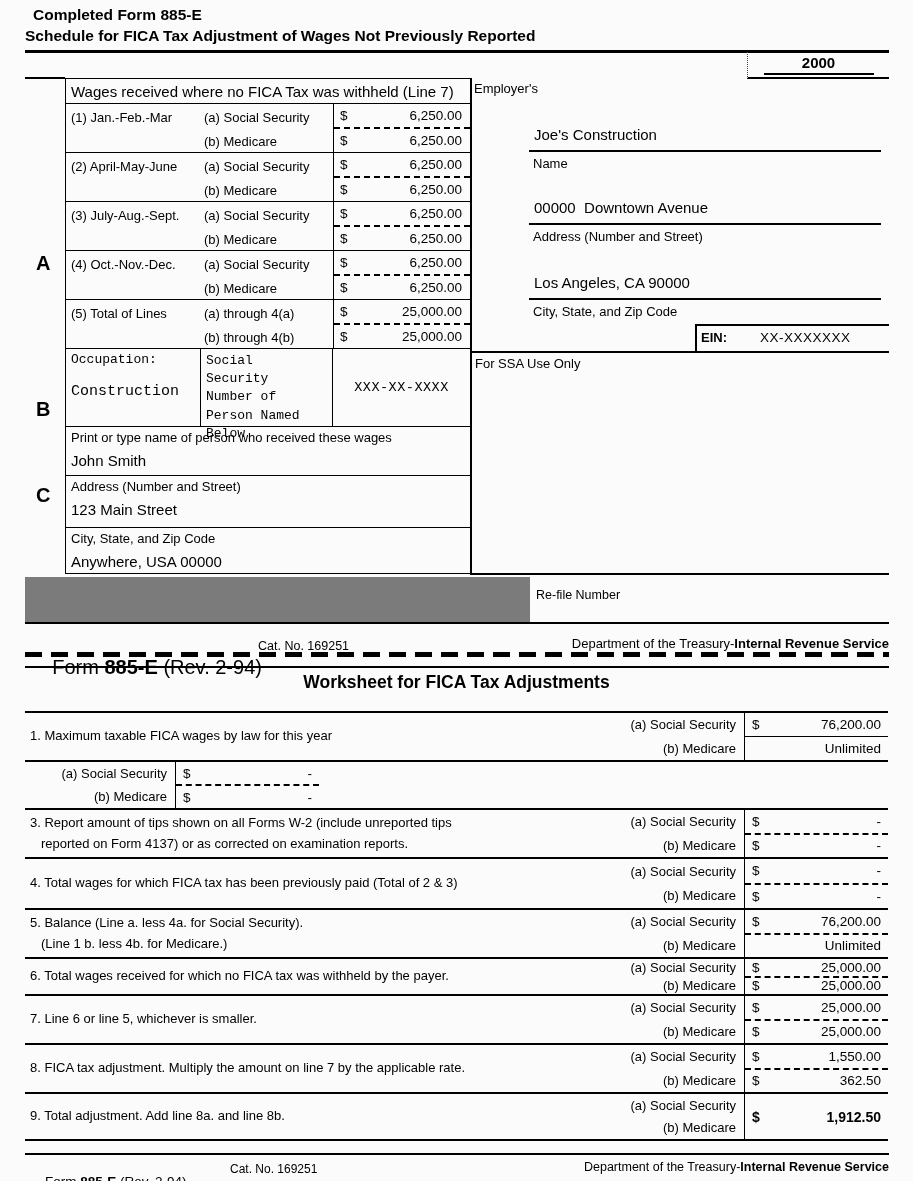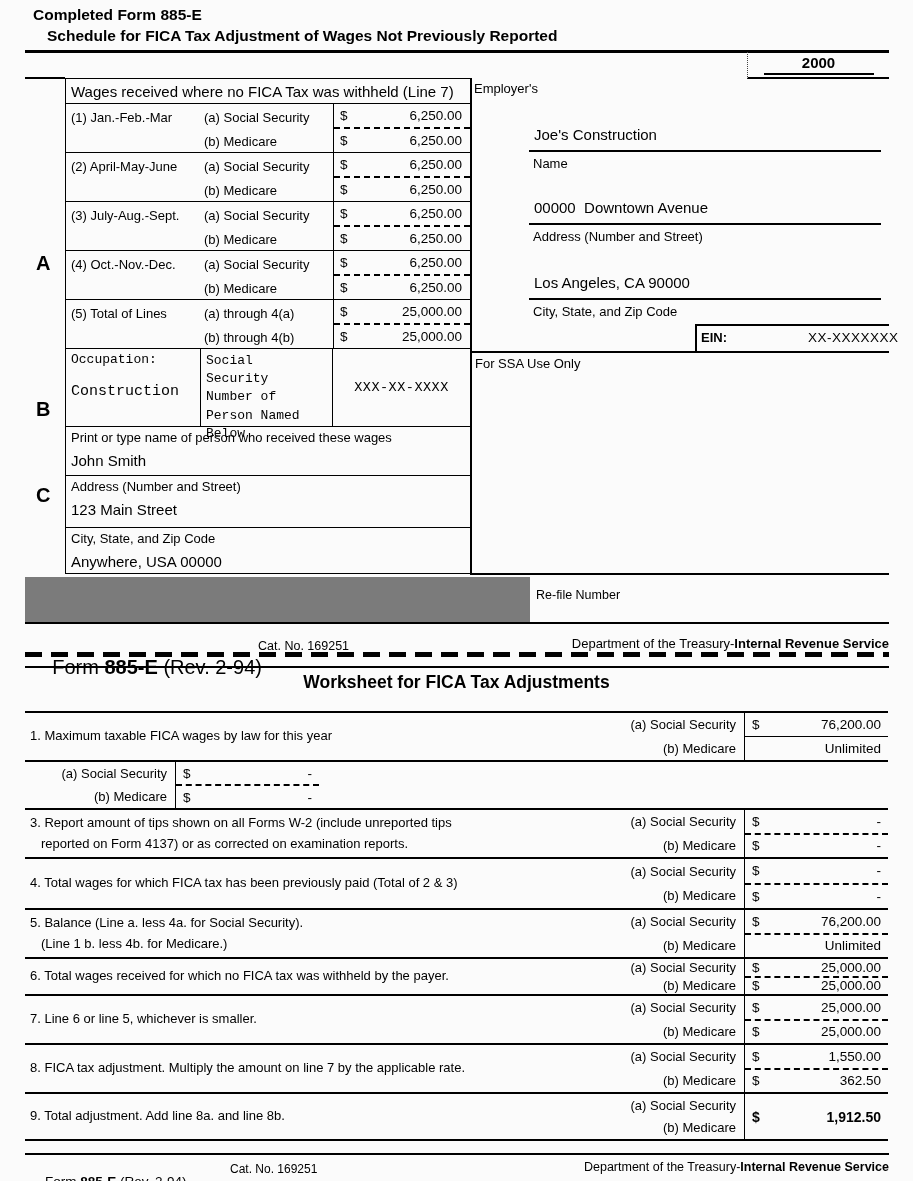--- a/index.html
+++ b/index.html
@@ -78,21 +78,21 @@
   .foot-cat{font-size:12.5px;}
   .foot-dept{font-size:13px;}
   .foot-dept-sm{font-size:12.5px;}
 </style>
 </head>
 <body>
 
 <div class="page">
 
   <div class="abs title" style="left:33px;top:6px;">Completed Form 885-E</div>
-  <div class="abs title" style="left:47px;top:27px;">Schedule for FICA Tax Adjustment of Wages Not Previously Reported</div>
+  <div class="abs title" style="left:25px;top:27px;">Schedule for FICA Tax Adjustment of Wages Not Previously Reported</div>
 
   <div class="line" style="left:25px;top:50px;width:864px;height:2.5px;"></div>
   <div class="year-box">
     <span class="year-text">2000</span>
   </div>
   <div class="line" style="left:25px;top:77px;width:40px;height:1.5px;"></div>
 
   <div class="sec-letter" style="top:252px;">A</div>
   <div class="sec-letter" style="top:398px;">B</div>
   <div class="sec-letter" style="top:484px;">C</div>
@@ -221,21 +221,21 @@
   <div class="line" style="left:529px;top:223px;width:352px;height:1.5px;"></div>
   <div class="emp-lab" style="left:533px;top:229px;">Address (Number and Street)</div>
 
   <div class="emp-val pre" style="left:534px;top:274px;">Los Angeles, CA 90000</div>
   <div class="line" style="left:529px;top:298px;width:352px;height:1.5px;"></div>
   <div class="emp-lab" style="left:533px;top:304px;">City, State, and Zip Code</div>
 
   <div class="line" style="left:695px;top:324px;width:194px;height:1.5px;"></div>
   <div class="line" style="left:695px;top:324px;width:1.5px;height:28px;"></div>
   <div class="abs b" style="left:701px;top:330px;">EIN:</div>
-  <div class="abs" style="left:760px;top:330px;font-size:13.5px;letter-spacing:.5px;margin-left:48px;">XX-XXXXXXX</div>
+  <div class="abs" style="left:760px;top:330px;font-size:13.5px;letter-spacing:.5px;">XX-XXXXXXX</div>
   <div class="line" style="left:470px;top:351px;width:419px;height:1.5px;"></div>
   <div class="abs" style="left:475px;top:356px;">For SSA Use Only</div>
   <div class="line" style="left:470px;top:573px;width:419px;height:1.5px;"></div>
 
   <div class="graybar"></div>
   <div class="abs" style="left:536px;top:588px;font-size:12.5px;">Re-file Number</div>
   <div class="line" style="left:25px;top:622px;width:864px;height:2px;"></div>
 
   <div class="abs foot-form pre" style="left:30px;top:633px;">
     <span>Form </span><span class="b">885-E</span><span> (Rev. 2-94)</span>

